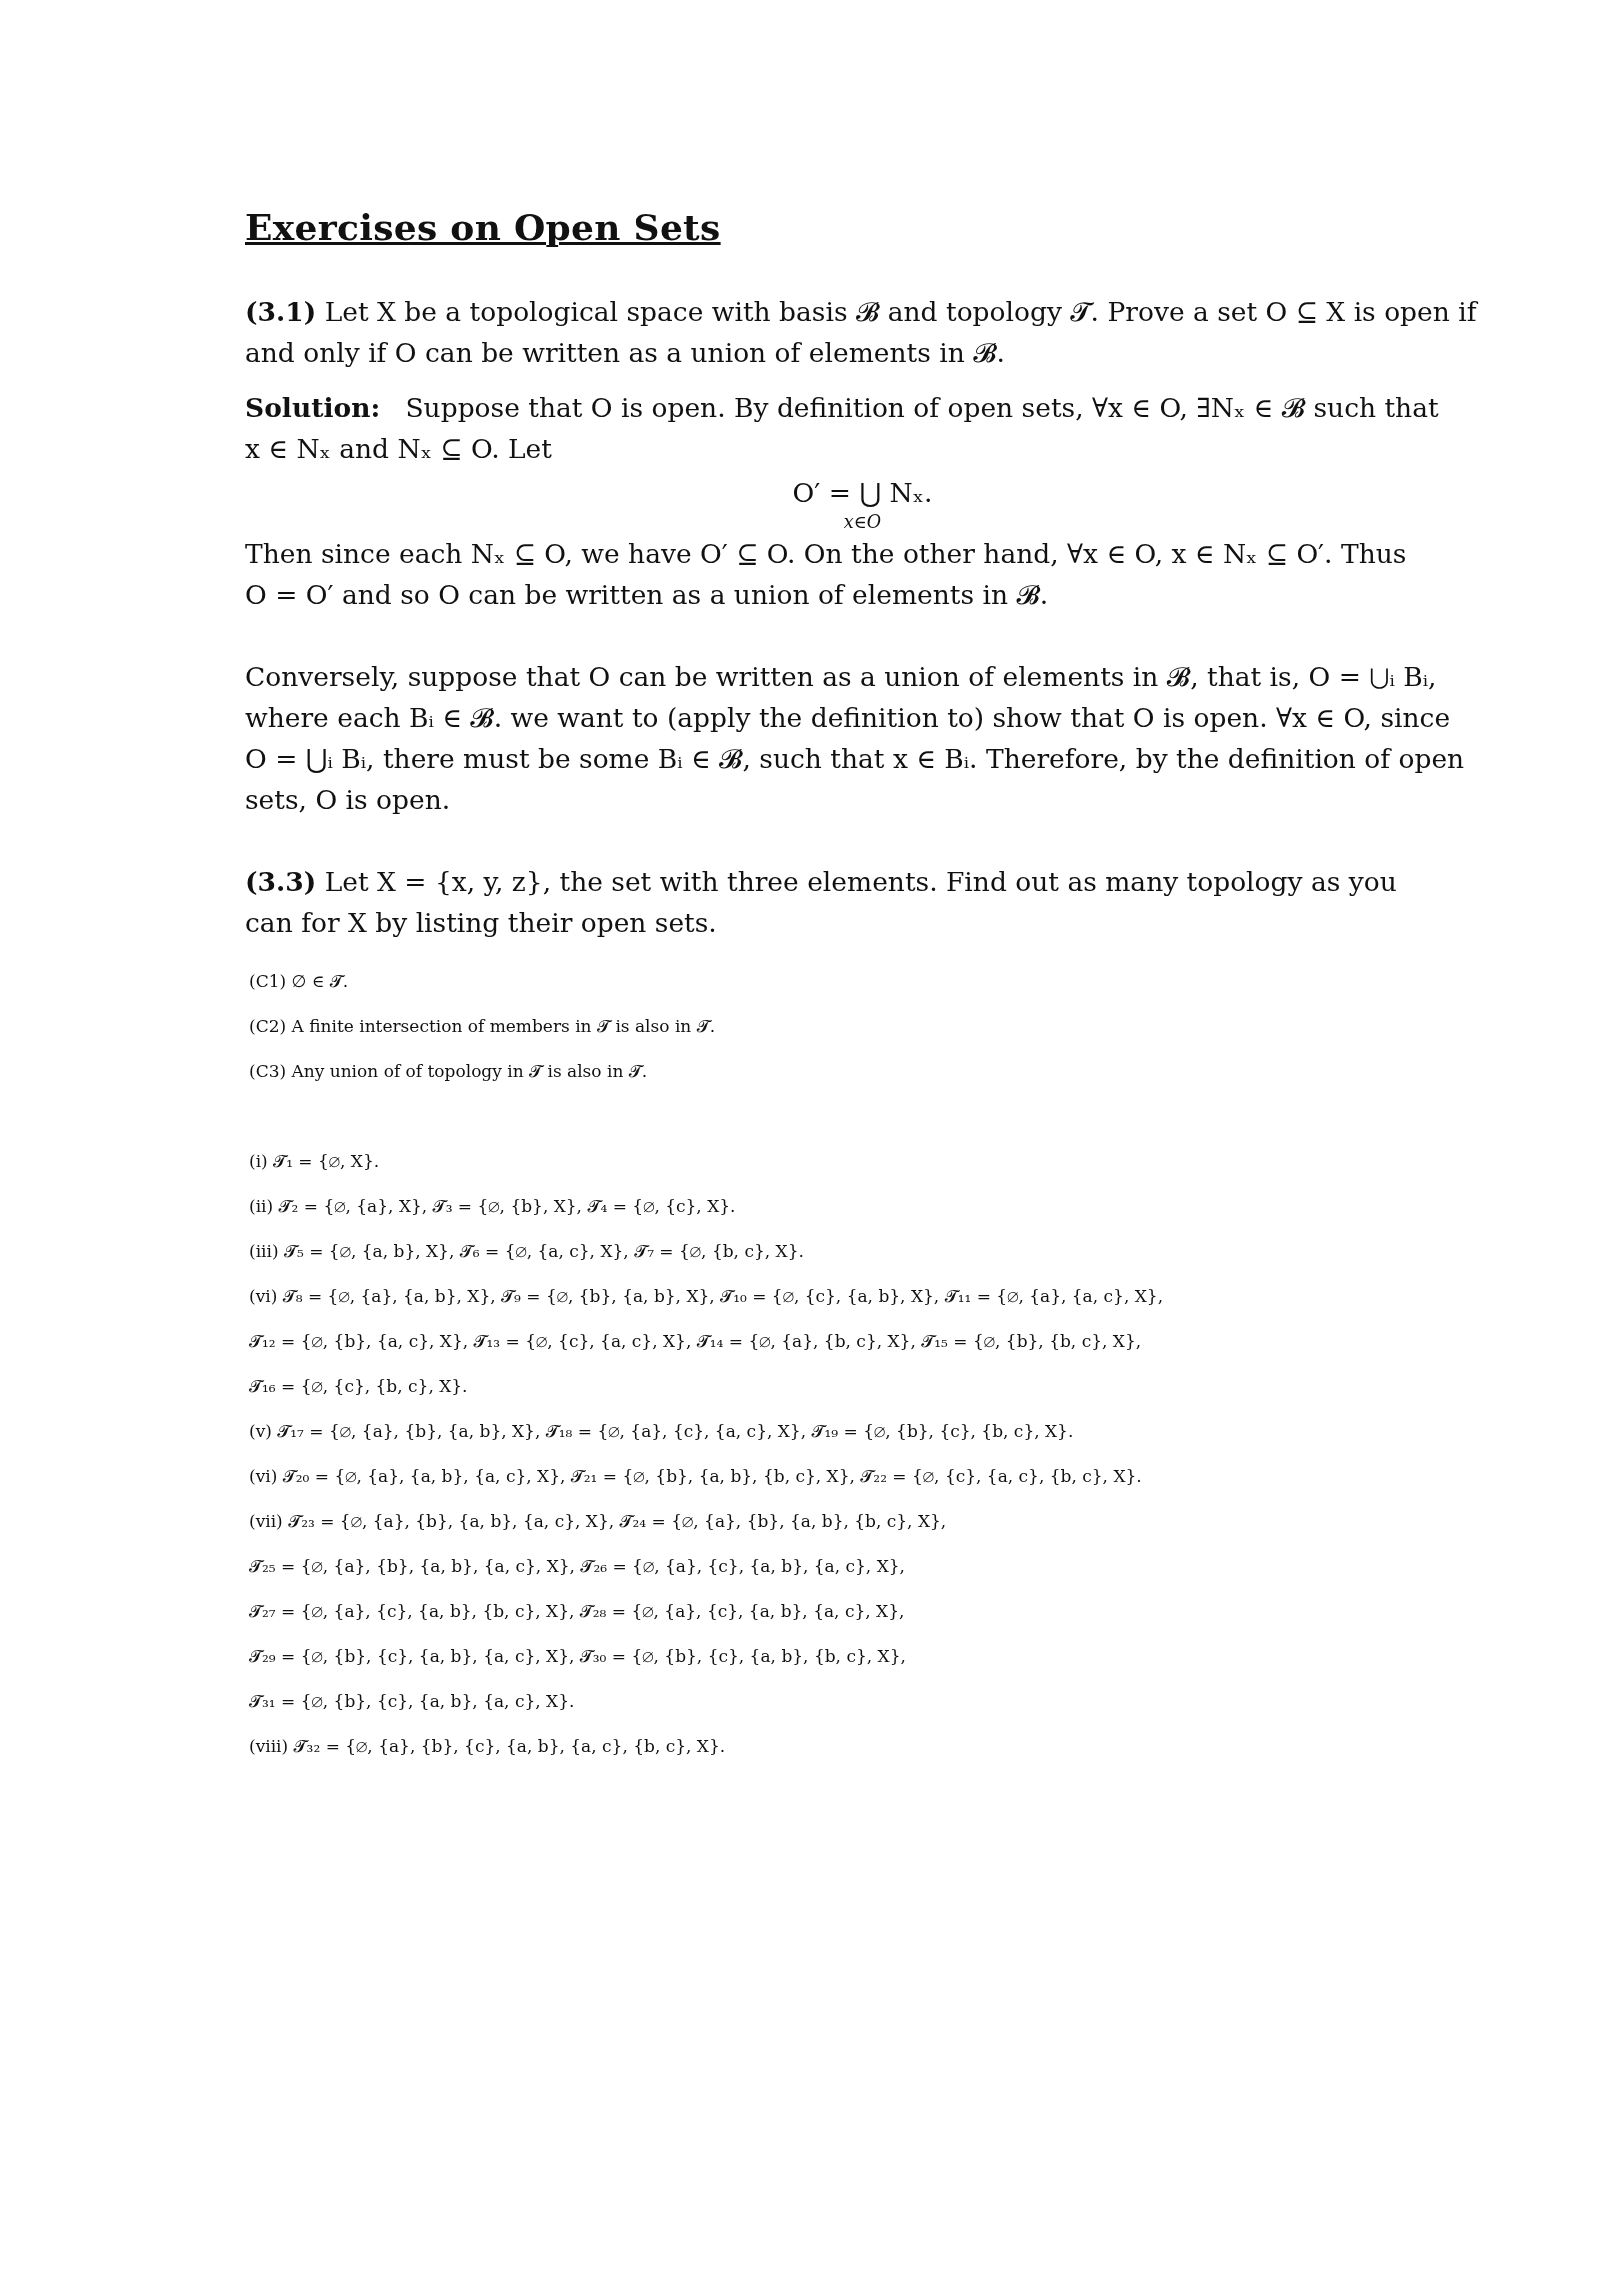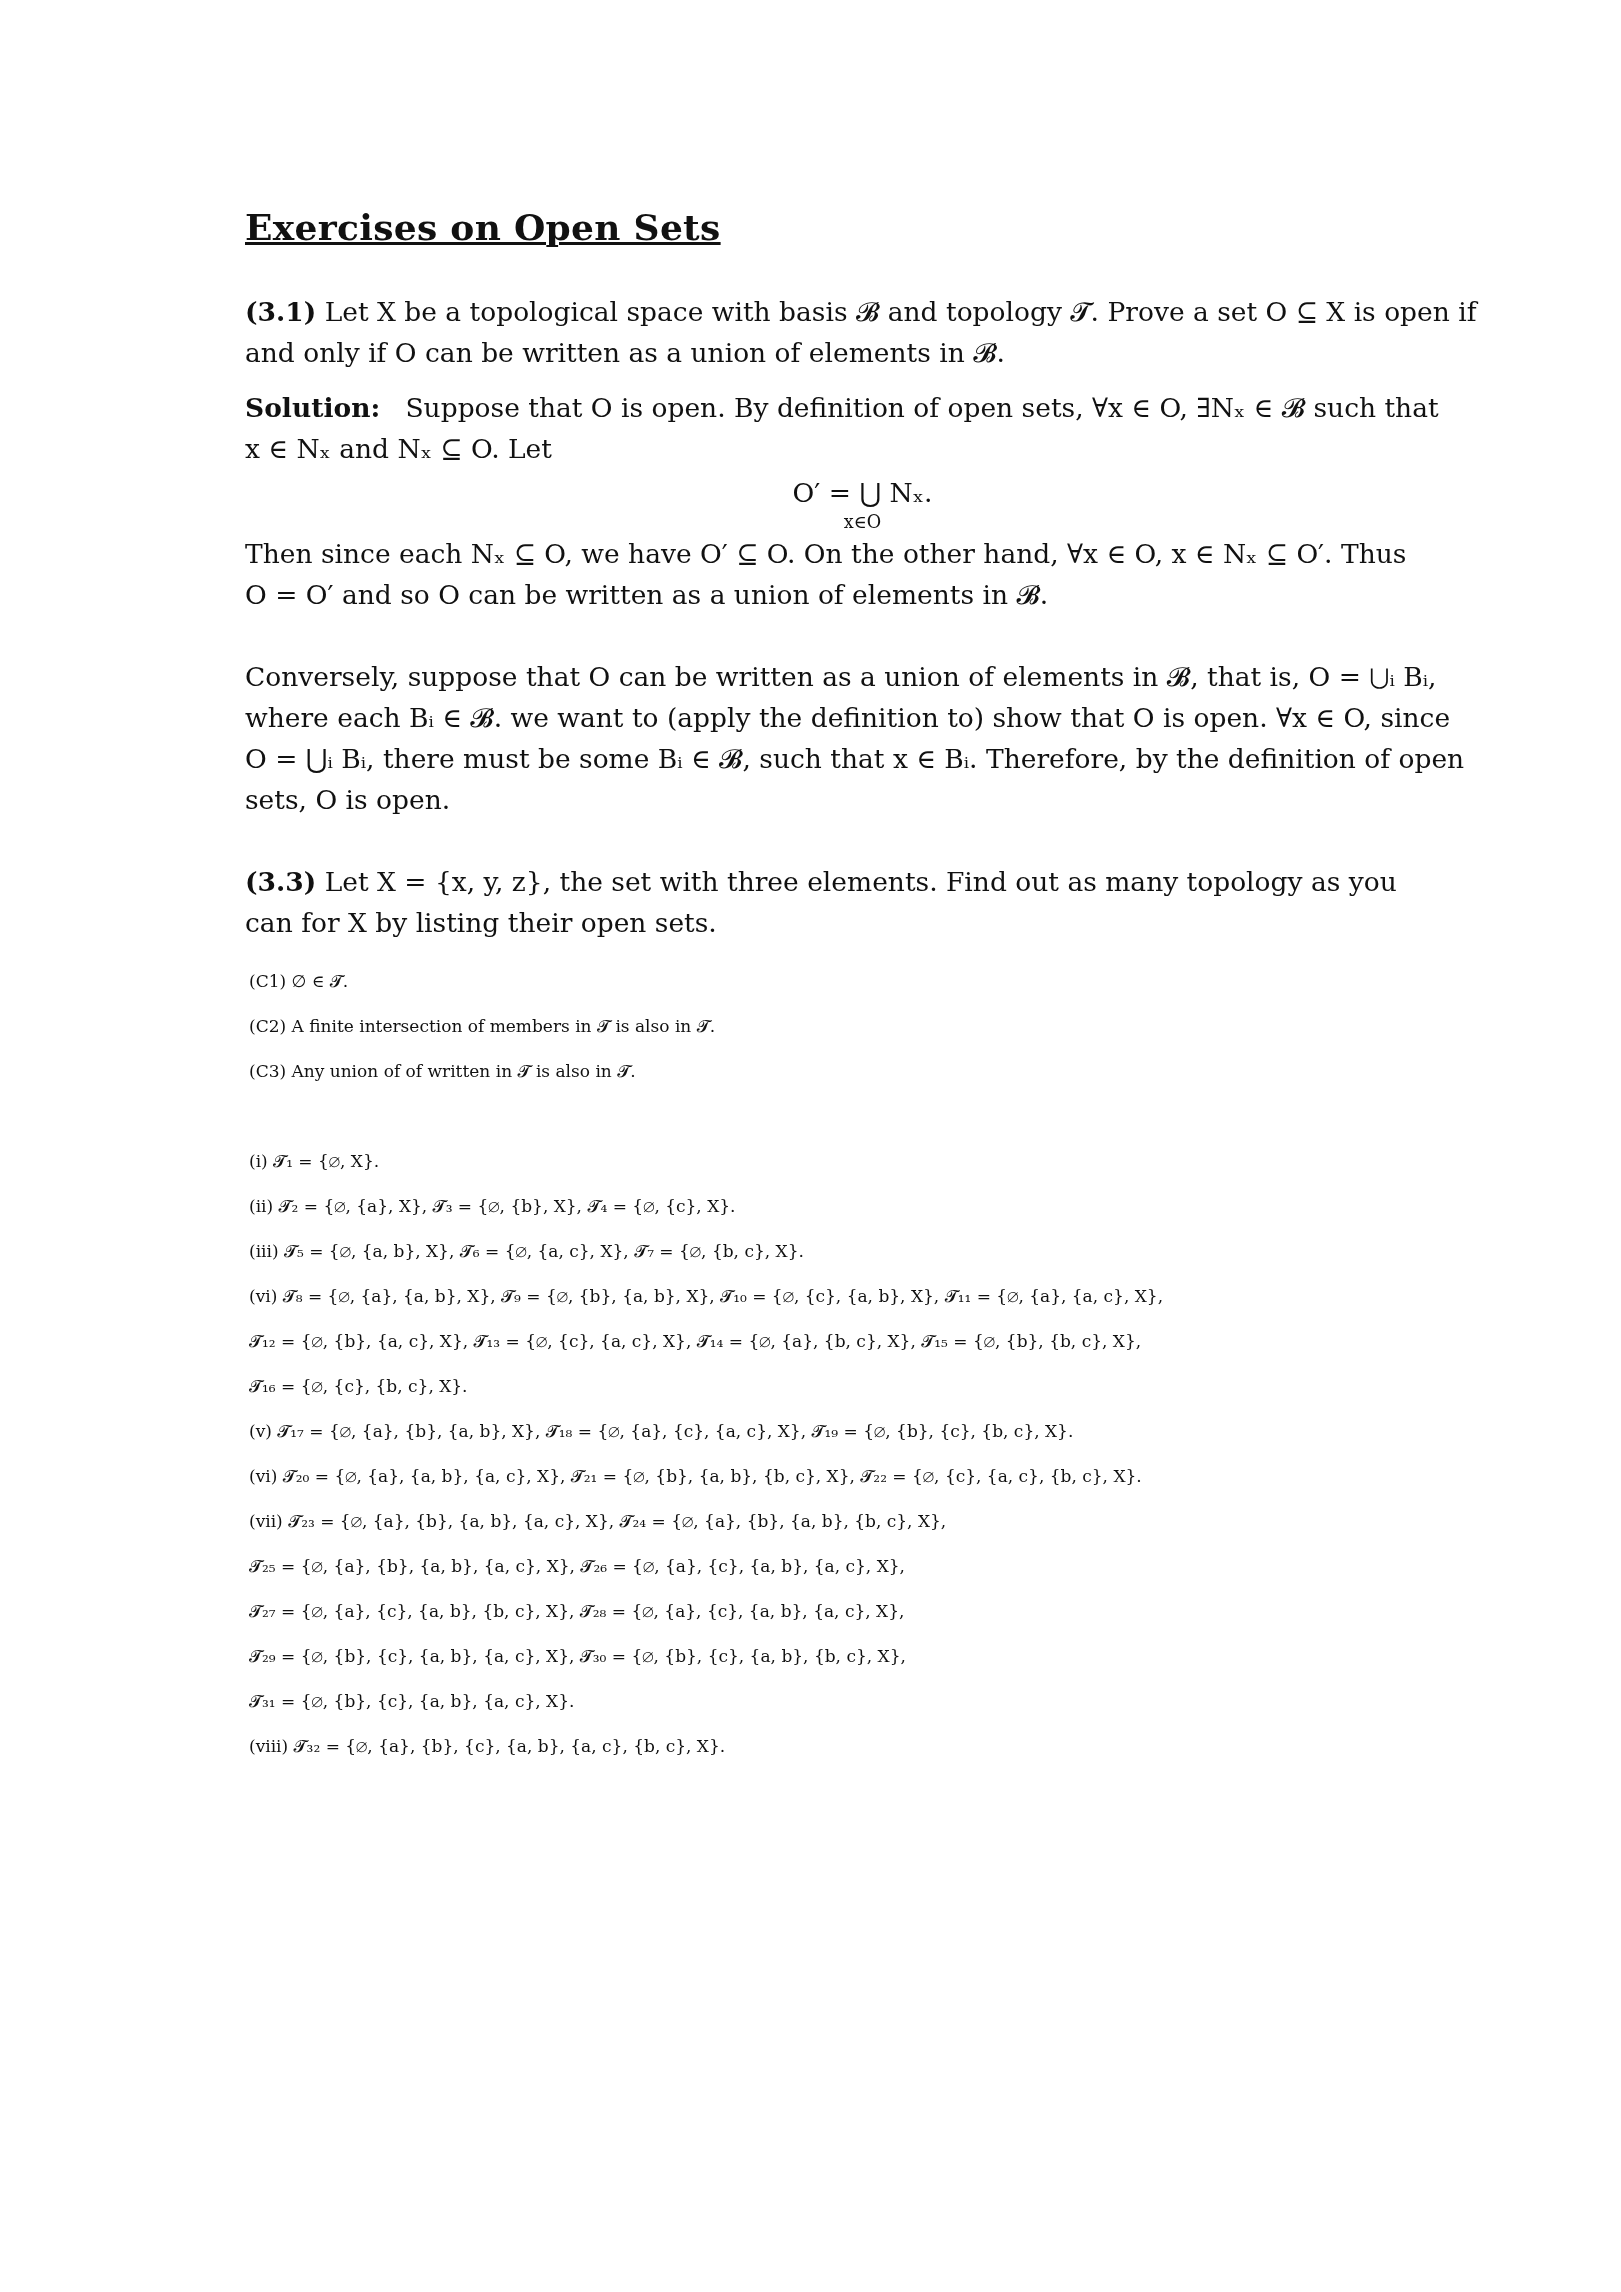--- a/index.html
+++ b/index.html
@@ -5,21 +5,21 @@
   html, body { margin: 0; padding: 0; background: #ffffff; }
   body { width: 1621px; height: 2293px; position: relative; overflow: hidden;
          font-family: "DejaVu Serif", "Liberation Serif", serif; color: #111; }
   .page { position: absolute; left: 245px; top: 206px; width: 1235px; }
   .title { font-size: 36px; font-weight: bold; margin: 0 0 43px 0; letter-spacing: 0.3px; text-decoration: underline; }
   .para { font-size: 26.5px; line-height: 41px; margin: 0; text-align: justify; }
   .gap-s { height: 13.7px; }
   .gap-m { height: 41px; }
   .bold { font-weight: bold; }
   .display { text-align: center; font-size: 26.5px; line-height: 39px; margin: 3.9px 0 0 0; }
-  .display .sub { display: block; font-size: 17.6px; line-height: 21.6px; }
+  .display .sub { display: block; font-size: 17.6px; line-height: 21.6px; font-style: italic; }
   .math { }
   .list-line { font-size: 17px; line-height: 41px; margin: 4px; white-space: nowrap; }
 </style>
 </head>
 <body>
 
 <div class="page">
   <h1 class="title">Exercises on Open Sets</h1>
 
   <section>
@@ -56,21 +56,21 @@
   <section>
     <p class="para">
       <span class="bold">(3.3)</span>
       <span>Let X = {x, y, z}, the set with three elements. Find out as many topology as you</span><br>
       <span>can for X by listing their open sets.</span>
     </p>
     <div class="gap-s"></div>
     <div>
       <p class="list-line">(C1) ∅ ∈ 𝓣.</p>
       <p class="list-line">(C2) A finite intersection of members in 𝓣 is also in 𝓣.</p>
-      <p class="list-line">(C3) Any union of of written in 𝓣 is also in 𝓣.</p>
+      <p class="list-line">(C3) Any union of of topology in 𝓣 is also in 𝓣.</p>
     </div>
     <div class="gap-m"></div>
     <div>
       <p class="list-line">(i) 𝓣₁ = {∅, X}.</p>
       <p class="list-line">(ii) 𝓣₂ = {∅, {a}, X}, 𝓣₃ = {∅, {b}, X}, 𝓣₄ = {∅, {c}, X}.</p>
       <p class="list-line">(iii) 𝓣₅ = {∅, {a, b}, X}, 𝓣₆ = {∅, {a, c}, X}, 𝓣₇ = {∅, {b, c}, X}.</p>
       <p class="list-line">(vi) 𝓣₈ = {∅, {a}, {a, b}, X}, 𝓣₉ = {∅, {b}, {a, b}, X}, 𝓣₁₀ = {∅, {c}, {a, b}, X}, 𝓣₁₁ = {∅, {a}, {a, c}, X},</p>
       <p class="list-line">𝓣₁₂ = {∅, {b}, {a, c}, X}, 𝓣₁₃ = {∅, {c}, {a, c}, X}, 𝓣₁₄ = {∅, {a}, {b, c}, X}, 𝓣₁₅ = {∅, {b}, {b, c}, X},</p>
       <p class="list-line">𝓣₁₆ = {∅, {c}, {b, c}, X}.</p>
       <p class="list-line">(v) 𝓣₁₇ = {∅, {a}, {b}, {a, b}, X}, 𝓣₁₈ = {∅, {a}, {c}, {a, c}, X}, 𝓣₁₉ = {∅, {b}, {c}, {b, c}, X}.</p>

